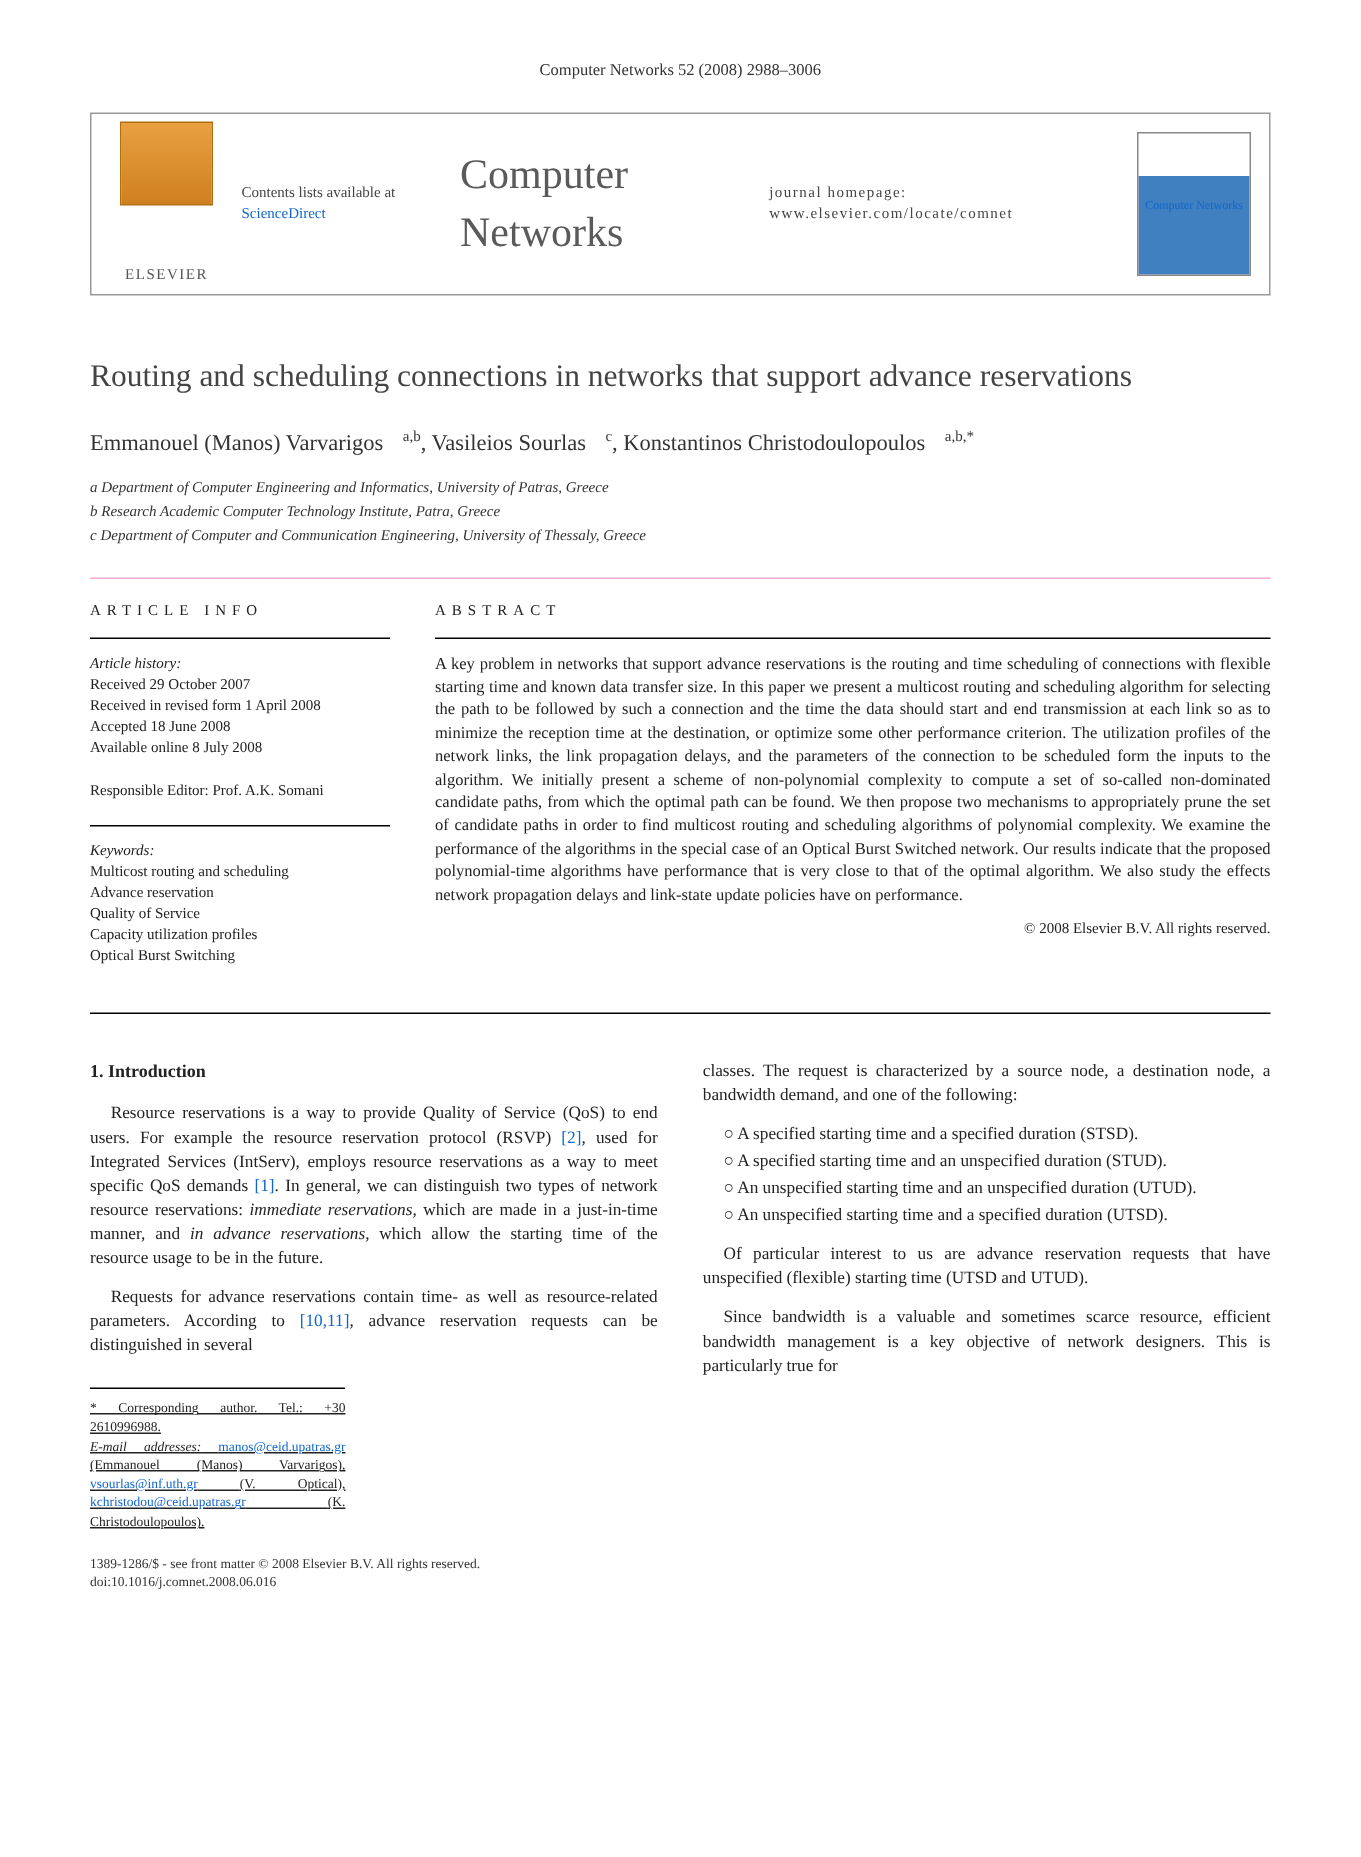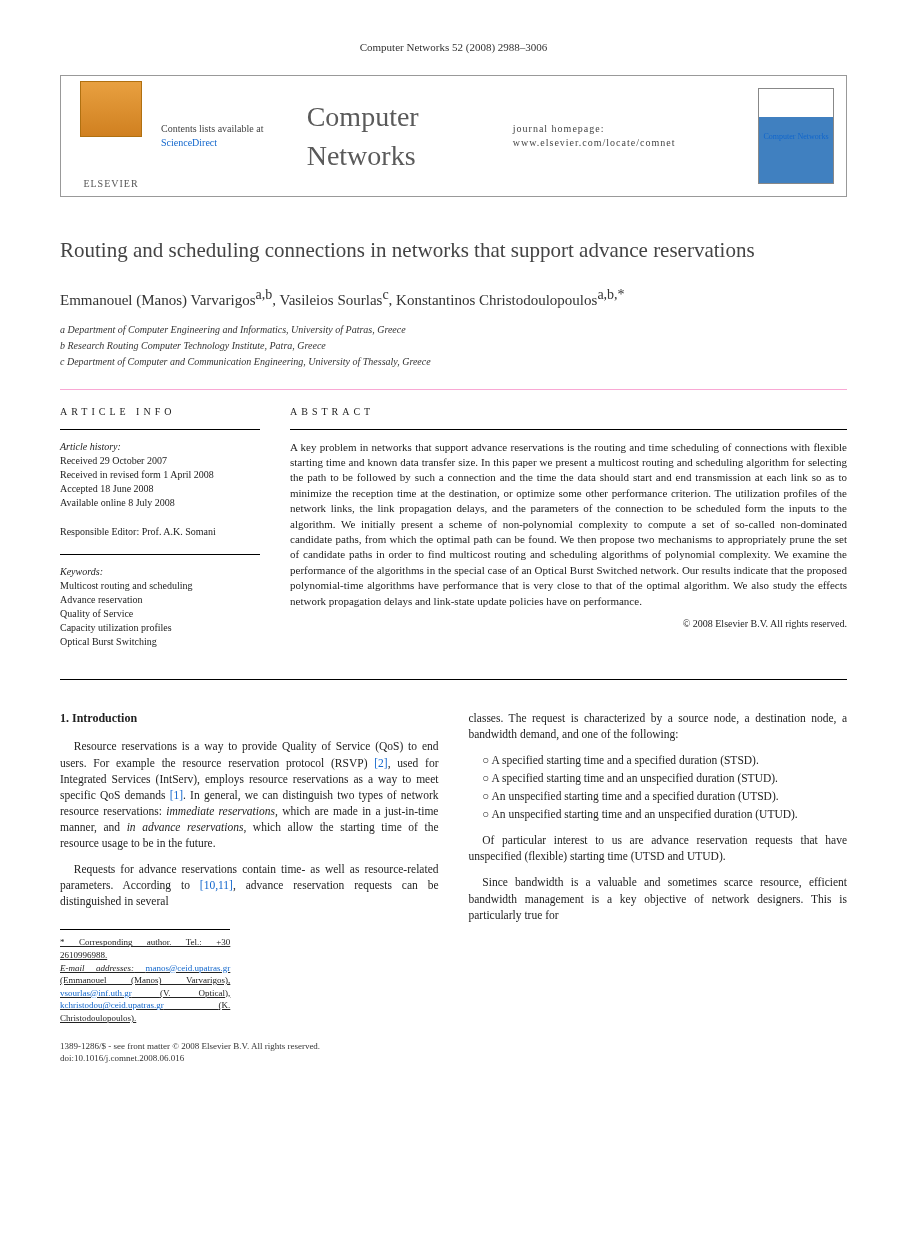--- a/index.html
+++ b/index.html
@@ -95,21 +95,21 @@
     font-weight: normal;
     color: #444;
     margin: 30px 0 20px 0;
     line-height: 1.3;
   }
   .authors {
     font-size: 15px;
     color: #333;
     margin-bottom: 12px;
   }
-  .authors sup { font-size: 14px; }
+  .authors sup { font-size: 10px; margin-left: 13px; }
   .affiliations {
     font-size: 10px;
     font-style: italic;
     color: #333;
     margin-bottom: 20px;
   }
   .affiliations div { margin-bottom: 2px; }
   .info-abstract {
     display: flex;
     border-top: 1px solid #f9a8d4;
@@ -207,21 +207,21 @@
 </div>
 
 <h1 class="title">Routing and scheduling connections in networks that support advance reservations</h1>
 
 <div class="authors">
   Emmanouel (Manos) Varvarigos<sup>a,b</sup>, Vasileios Sourlas<sup>c</sup>, Konstantinos Christodoulopoulos<sup>a,b,*</sup>
 </div>
 
 <div class="affiliations">
   <div>a Department of Computer Engineering and Informatics, University of Patras, Greece</div>
-  <div>b Research Routing Computer Technology Institute, Patra, Greece</div>
+  <div>b Research Academic Computer Technology Institute, Patra, Greece</div>
   <div>c Department of Computer and Communication Engineering, University of Thessaly, Greece</div>
 </div>
 
 <div class="info-abstract">
   <div class="info-col">
     <div class="section-label">ARTICLE INFO</div>
     <hr class="hr-thin">
     <div class="info-block">
       <div class="label">Article history:</div>
       <div>Received 29 October 2007</div>
@@ -270,19 +270,19 @@
       <div>1389-1286/$ - see front matter © 2008 Elsevier B.V. All rights reserved.</div>
       <div>doi:10.1016/j.comnet.2008.06.016</div>
     </div>
   </div>
 
   <div class="col">
     <p class="noindent">classes. The request is characterized by a source node, a destination node, a bandwidth demand, and one of the following:</p>
     <div class="bullet-list">
       <div>A specified starting time and a specified duration (STSD).</div>
       <div>A specified starting time and an unspecified duration (STUD).</div>
+      <div>An unspecified starting time and an unspecified duration (UTUD).</div>
       <div>An unspecified starting time and a specified duration (UTSD).</div>
-      <div>An unspecified starting time and an unspecified duration (UTUD).</div>
     </div>
     <p>Of particular interest to us are advance reservation requests that have unspecified (flexible) starting time (UTSD and UTUD).</p>
     <p>Since bandwidth is a valuable and sometimes scarce resource, efficient bandwidth management is a key objective of network designers. This is particularly true for</p>
   </div>
 </div>
 
 </body></html>

